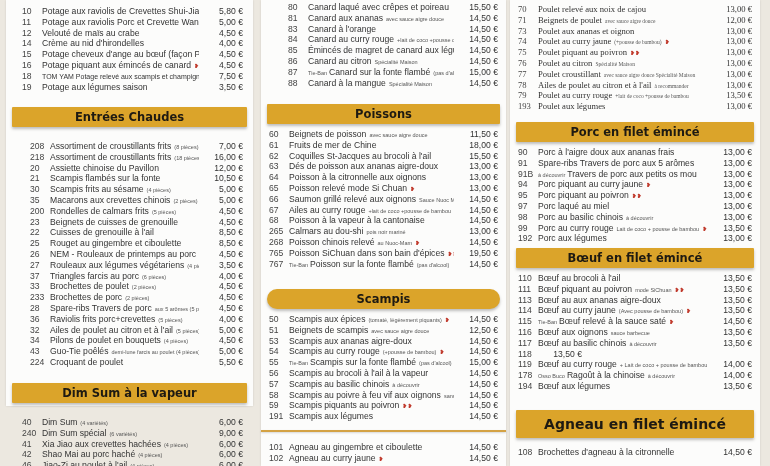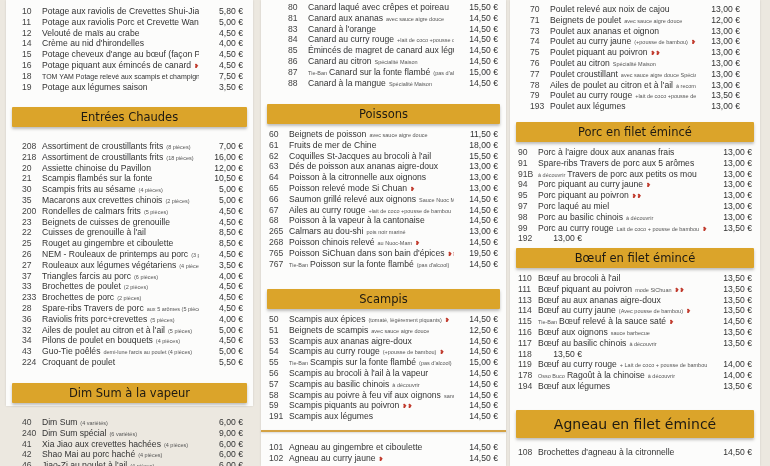--- a/index.html
+++ b/index.html
@@ -13,21 +13,21 @@
   .col {
     position: absolute;
     top: 0;
     background: #fcfcfb;
     box-shadow: 0 0 2px rgba(0,0,0,0.12);
   }
   .banner {
     background: #dba42a;
     color: #1e1a12;
     font-family: "DejaVu Sans", sans-serif;
-    font-weight: normal;
+    font-weight: bold;
     text-align: center;
     font-size: 11.5px;
     height: 20px;
     line-height: 20px;
     border-radius: 1px;
     box-shadow: 0 2px 3px rgba(0,0,0,0.25);
     margin: 0 6px;
   }
   .banner.big { font-size: 14px; height: 28px; line-height: 28px; }
   .row {
@@ -91,21 +91,21 @@
           </div>
           <div class="row">
             <span class="num">19</span>
             <span class="name"><span>Potage aux légumes saison</span></span>
             <span class="price">3,50 €</span>
           </div>
         </div>
       </div>
       <div style="position: absolute; left: 0px; right: 0px; top: 107px;">
         <div class="banner" style="margin-bottom: 14px;">Entrées Chaudes</div>
-        <div style="padding: 0px 10px 0px 16px;">
+        <div style="padding: 0px 10px 0px 24px;">
           <div class="row">
             <span class="num">208</span>
             <span class="name"><span>Assortiment de croustillants frits</span><span class="note">(8 pièces)</span></span>
             <span class="price">7,00 €</span>
           </div>
           <div class="row">
             <span class="num">218</span>
             <span class="name"><span>Assortiment de croustillants frits</span><span class="note">(18 pièces)</span></span>
             <span class="price">16,00 €</span>
           </div>
@@ -346,21 +346,21 @@
             <span class="price">19,50 €</span>
           </div>
           <div class="row">
             <span class="num">767</span>
             <span class="name"><span class="pre">Tie-Ban</span><span>Poisson sur la fonte flambé</span><span class="note">(pas d'alcool)</span></span>
             <span class="price">14,50 €</span>
           </div>
         </div>
       </div>
       <div style="position: absolute; left: 0px; right: 0px; top: 289px;">
-        <div class="banner" style="margin-bottom: 5px;">Scampis</div>
+        <div class="banner" style="margin-bottom: 5px; border-radius: 10px;">Scampis</div>
         <div style="padding: 0px 8px;">
           <div class="row">
             <span class="num">50</span>
             <span class="name"><span>Scampis aux épices</span><span class="note">(tomaté, légèrement piquants)</span><span class="chili">❥</span></span>
             <span class="price">14,50 €</span>
           </div>
           <div class="row">
             <span class="num">51</span>
             <span class="name"><span>Beignets de scampis</span><span class="note">avec sauce aigre douce</span></span>
             <span class="price">12,50 €</span>
@@ -418,21 +418,21 @@
           <div class="row">
             <span class="num">102</span>
             <span class="name"><span>Agneau au curry jaune</span><span class="chili">❥</span></span>
             <span class="price">14,50 €</span>
           </div>
         </div>
       </div>
     </div>
     <div class="col" style="left: 510px; width: 250px; height: 466px;">
       <div style="position: absolute; left: 0px; right: 0px; top: 4px;">
-        <div style="padding: 0px 20px;">
+        <div style="padding: 0px 8px; font-family: Liberation Serif, serif;">
           <div class="row">
             <span class="num">70</span>
             <span class="name"><span>Poulet relevé aux noix de cajou</span></span>
             <span class="price">13,00 €</span>
           </div>
           <div class="row">
             <span class="num">71</span>
             <span class="name"><span>Beignets de poulet</span><span class="note">avec sauce aigre douce</span></span>
             <span class="price">12,00 €</span>
           </div>
@@ -516,20 +516,21 @@
             <span class="name"><span>Porc au basilic chinois</span><span class="note">à découvrir</span></span>
             <span class="price">13,00 €</span>
           </div>
           <div class="row">
             <span class="num">99</span>
             <span class="name"><span>Porc au curry rouge</span><span class="note">Lait de coco + pousse de bambou</span><span class="chili">❥</span></span>
             <span class="price">13,50 €</span>
           </div>
           <div class="row">
             <span class="num">192</span>
+            <span class="name"><span>Porc aux légumes</span></span>
             <span class="price">13,00 €</span>
           </div>
         </div>
       </div>
       <div style="position: absolute; left: 0px; right: 0px; top: 248px;">
         <div class="banner" style="margin-bottom: 5px;">Bœuf en filet émincé</div>
         <div style="padding: 0px 8px;">
           <div class="row">
             <span class="num">110</span>
             <span class="name"><span>Bœuf au brocoli à l'ail</span></span>

